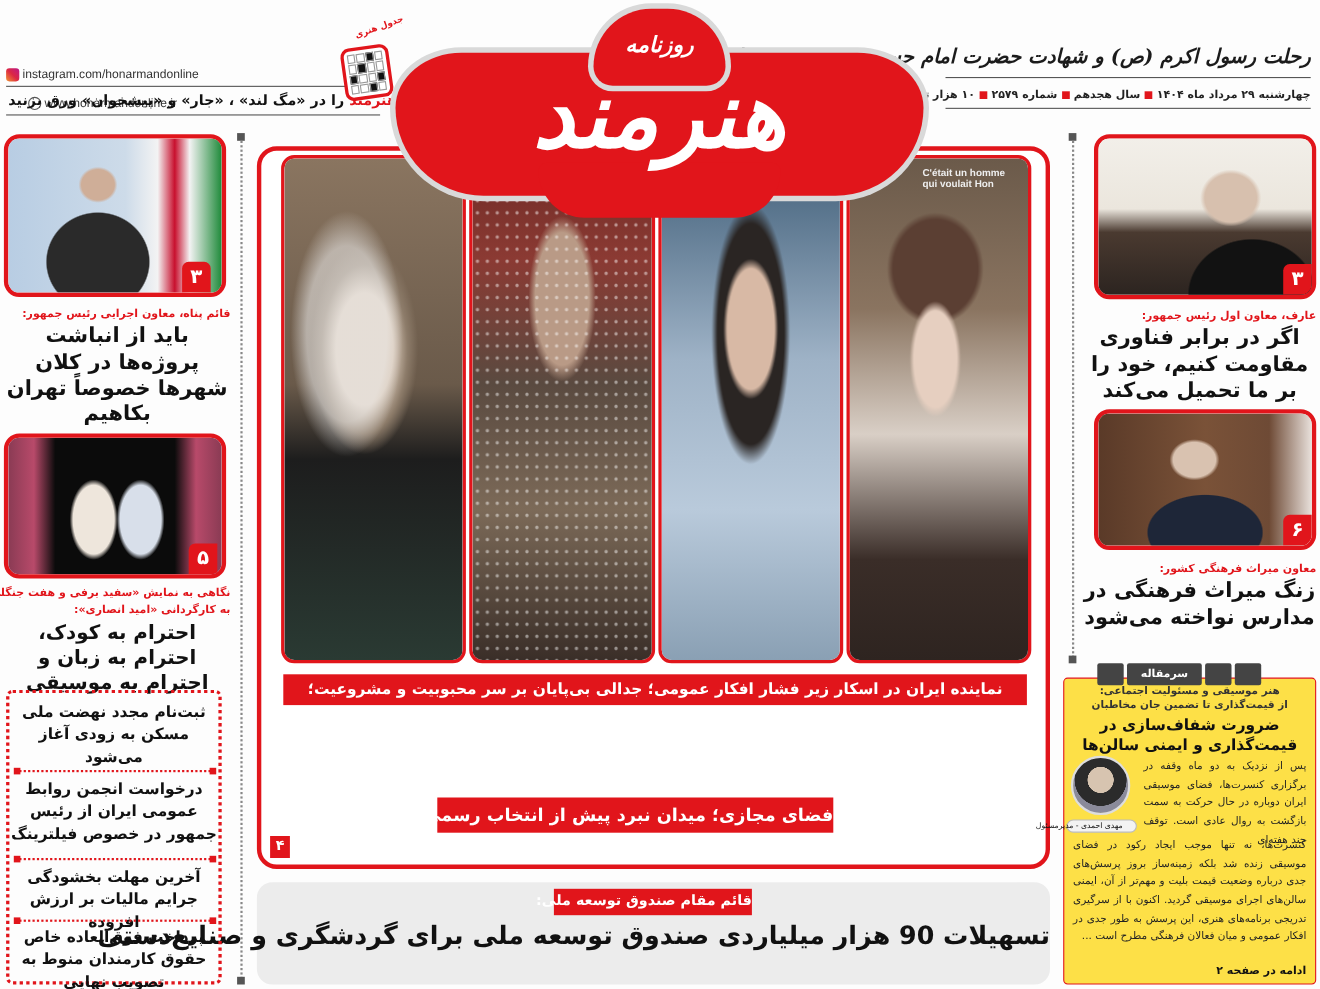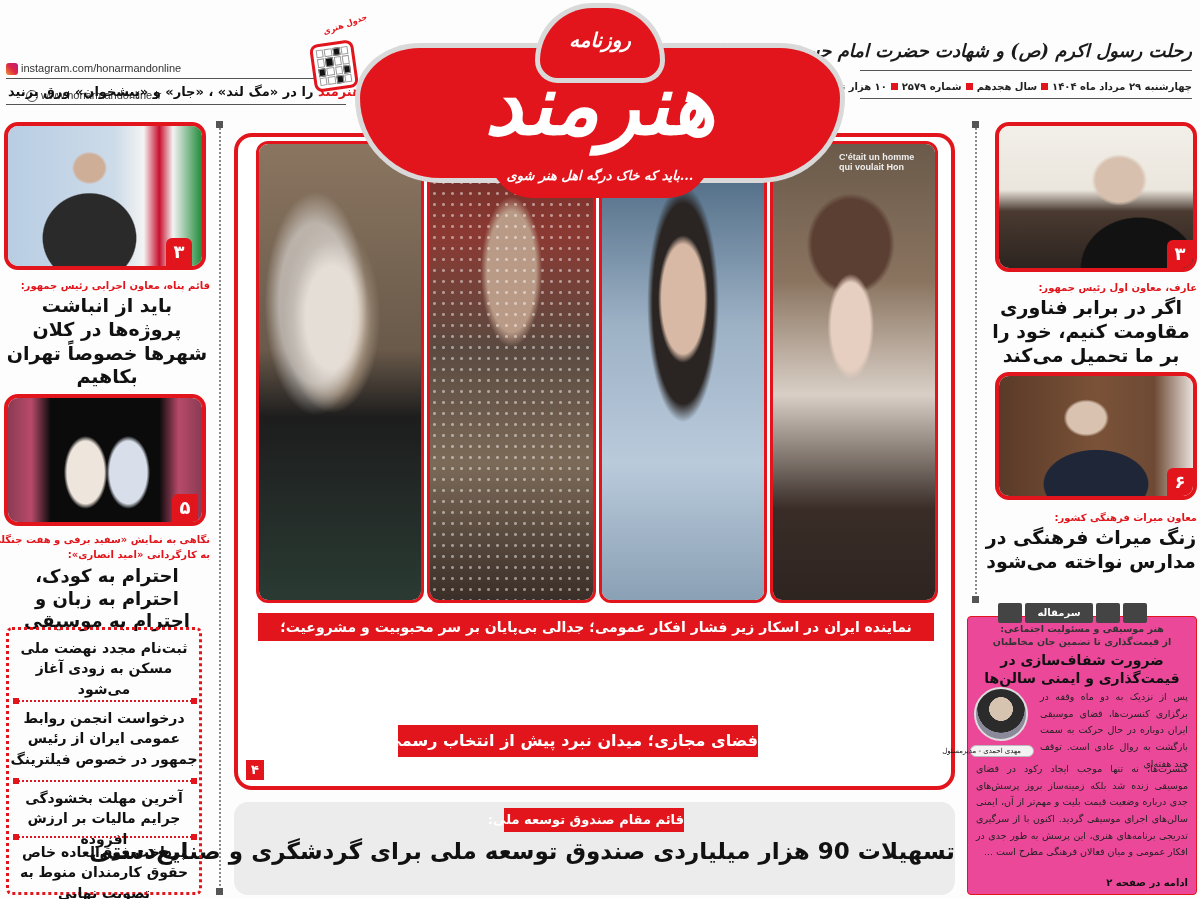--- a/index.html
+++ b/index.html
@@ -57,21 +57,21 @@
   .bottom-title { position: absolute; left: 0; top: 36px; width: 721px; text-align: center; font-size: 23px; font-weight: bold; color: #111; white-space: nowrap; }
 
   
   .news-box { position: absolute; left: 6px; top: 627px; width: 196px; height: 268px; border: 3px dotted #e1151b; border-radius: 6px; }
   .news-item { position: absolute; left: 0; width: 100%; text-align: center; font-weight: bold; font-size: 14px; line-height: 1.45; }
   .news-sep { position: absolute; left: 6px; width: 180px; border-top: 2px dotted #e1151b; }
   .news-sep::before, .news-sep::after { content: ""; position: absolute; top: -4px; width: 6px; height: 6px; background: #e1151b; }
   .news-sep::before { left: -2px; } .news-sep::after { right: -2px; }
 
   
-  .editorial { position: absolute; left: 967px; top: 616px; width: 230px; height: 279px; border: 1.5px solid #e1151b; border-radius: 4px; background: #ec4899; }
+  .editorial { position: absolute; left: 967px; top: 616px; width: 230px; height: 279px; border: 1.5px solid #e1151b; border-radius: 4px; background: #fde047; }
   .ed-tabs { position: absolute; left: 30px; top: -14px; display: flex; gap: 3px; direction: rtl; }
   .ed-tab { width: 24px; height: 20px; background: #444; border-radius: 2px; }
   .ed-tab.main { width: 68px; color: #fff; font-size: 10px; font-weight: bold; text-align: center; line-height: 20px; }
   .ed-dot { position: absolute; left: 64px; top: -6px; width: 10px; height: 10px; background: #e1151b; border-radius: 50%; }
   .ed-kicker { position: absolute; left: 0; width: 100%; text-align: center; font-size: 9.5px; font-weight: bold; color: #333; }
   .ed-title { position: absolute; left: 0; top: 34px; width: 100%; text-align: center; font-size: 14px; font-weight: bold; line-height: 1.3; }
   .ed-body { position: absolute; font-size: 9.5px; line-height: 1.75; color: #222; text-align: justify; text-align-last: right; }
   .ed-avatar { position: absolute; left: 6px; top: 70px; width: 54px; height: 54px; border-radius: 50%; background: radial-gradient(circle at 50% 40%, #d7c4b0 0 30%, #2b2b2b 31% 60%, #8a8a9a 61%); border: 2px solid #ddd; }
   .ed-author { position: absolute; left: 2px; top: 128px; width: 64px; font-size: 7px; text-align: center; border: 1px solid #bbb; border-radius: 6px; background: #f3f3f3; padding: 1px 12px; white-space: nowrap; }
   .ed-more { position: absolute; right: 8px; bottom: 6px; font-size: 10px; font-weight: bold; }
@@ -151,21 +151,20 @@
   <div class="center-sub-bar">فضای مجازی؛ میدان نبرد پیش از انتخاب رسمی</div>
   <div class="center-page">۴</div>
 </div>
 
 <div class="logo-wrap">
   <div class="logo-shape"></div>
   <div class="logo-top"></div>
   <div class="logo-bottom"></div>
   <div class="logo-small">روزنامه</div>
   <div class="logo-main">هنرمند</div>
-  <div class="logo-slogan">...باید که خاک درگه اهل هنر شوی</div>
 </div>
 
 <div class="bottom-panel">
   <div class="bottom-kicker">قائم مقام صندوق توسعه ملی:</div>
   <div class="bottom-title">تسهیلات 90 هزار میلیاردی صندوق توسعه ملی برای گردشگری و صنایع‌دستی</div>
 </div>
 
 <div class="vdots-cap" style="left:972px; top:121px;"></div>
 <div class="vdots" style="left:975px; top:128px; height:470px;"></div>
 <div class="vdots-cap" style="left:972px; top:596px;"></div>

